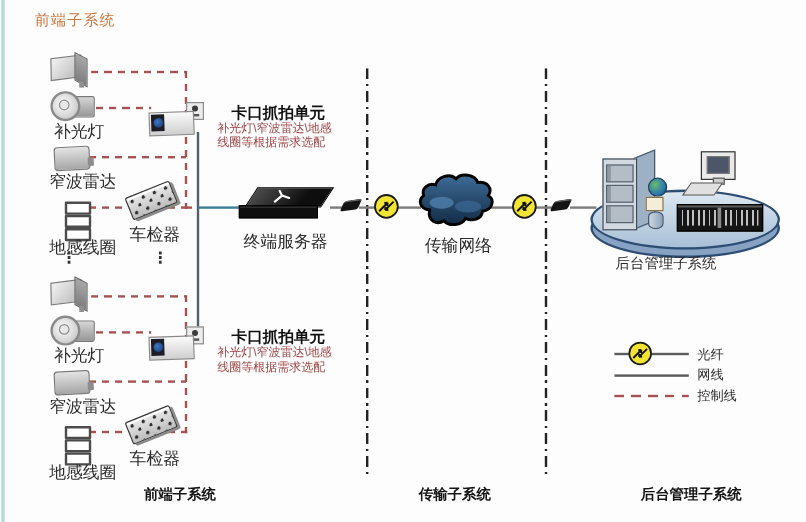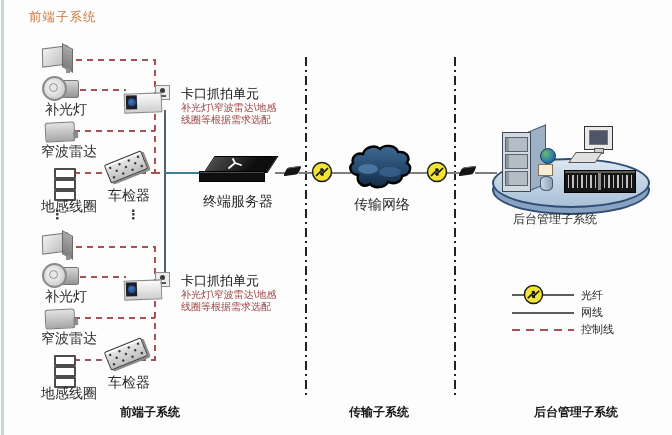--- a/index.html
+++ b/index.html
@@ -49,21 +49,21 @@
   
   .tserver{width:84px;height:30px;}
   .ts-top{position:absolute;left:10px;top:1px;width:62px;height:15px;background:linear-gradient(105deg,#4c4c4c,#0e0e0e 70%);border:1px solid #000;transform:skewX(-33deg);}
   .ts-front{position:absolute;left:0;top:16px;width:64px;height:9px;background:#0f0f0f;border:1px solid #000;box-shadow:inset 0 1px 0 #4a4a4a;}
   .ts-logo{position:absolute;left:28px;top:3px;}
   
   .plug{width:15px;height:8px;background:#141414;border-radius:2px;transform:rotate(-8deg) skewX(-32deg);box-shadow:inset 0 1px 0 #6a6a6a;}
   
   .lbl{font-size:14px;color:#2b2b2b;white-space:nowrap;}
   .lbl-c{text-align:center;}
-  .unit-title{font-size:13px;font-weight:normal;color:#111;white-space:nowrap;}
+  .unit-title{font-size:13px;font-weight:bold;color:#111;white-space:nowrap;margin-left:12px;}
   .unit-note{font-size:10px;color:#99４343;color:#9c4343;line-height:11.5px;width:110px;}
   .sec-lbl{font-size:12px;font-weight:bold;color:#151515;white-space:nowrap;}
   .dots{font-size:13px;font-weight:bold;color:#333;letter-spacing:0;line-height:6px;}
   
   .platform{left:488px;top:120px;width:172px;height:106px;}
   .ell-back{position:absolute;left:4px;top:45px;width:154px;height:46px;border-radius:50%;background:#87a2c2;border:2px solid #2e4d72;}
   .ell-front{position:absolute;left:4px;top:38px;width:154px;height:46px;border-radius:50%;background:linear-gradient(180deg,#dce7f1,#a9c0d8);border:2px solid #2e4d72;}
   .tw-side{position:absolute;left:40px;top:8px;width:16px;height:58px;background:#9db0c4;border:1px solid #44586e;transform:skewY(-22deg);}
   .tw-front{position:absolute;left:14px;top:12px;width:27px;height:58px;background:#d2d9e0;border:1px solid #3c4a58;}
   .tw-bay{position:absolute;left:2px;width:21px;height:13px;background:#b4bdc6;border:1px solid #57636f;box-shadow:inset 3px 0 0 #8d98a3;}

